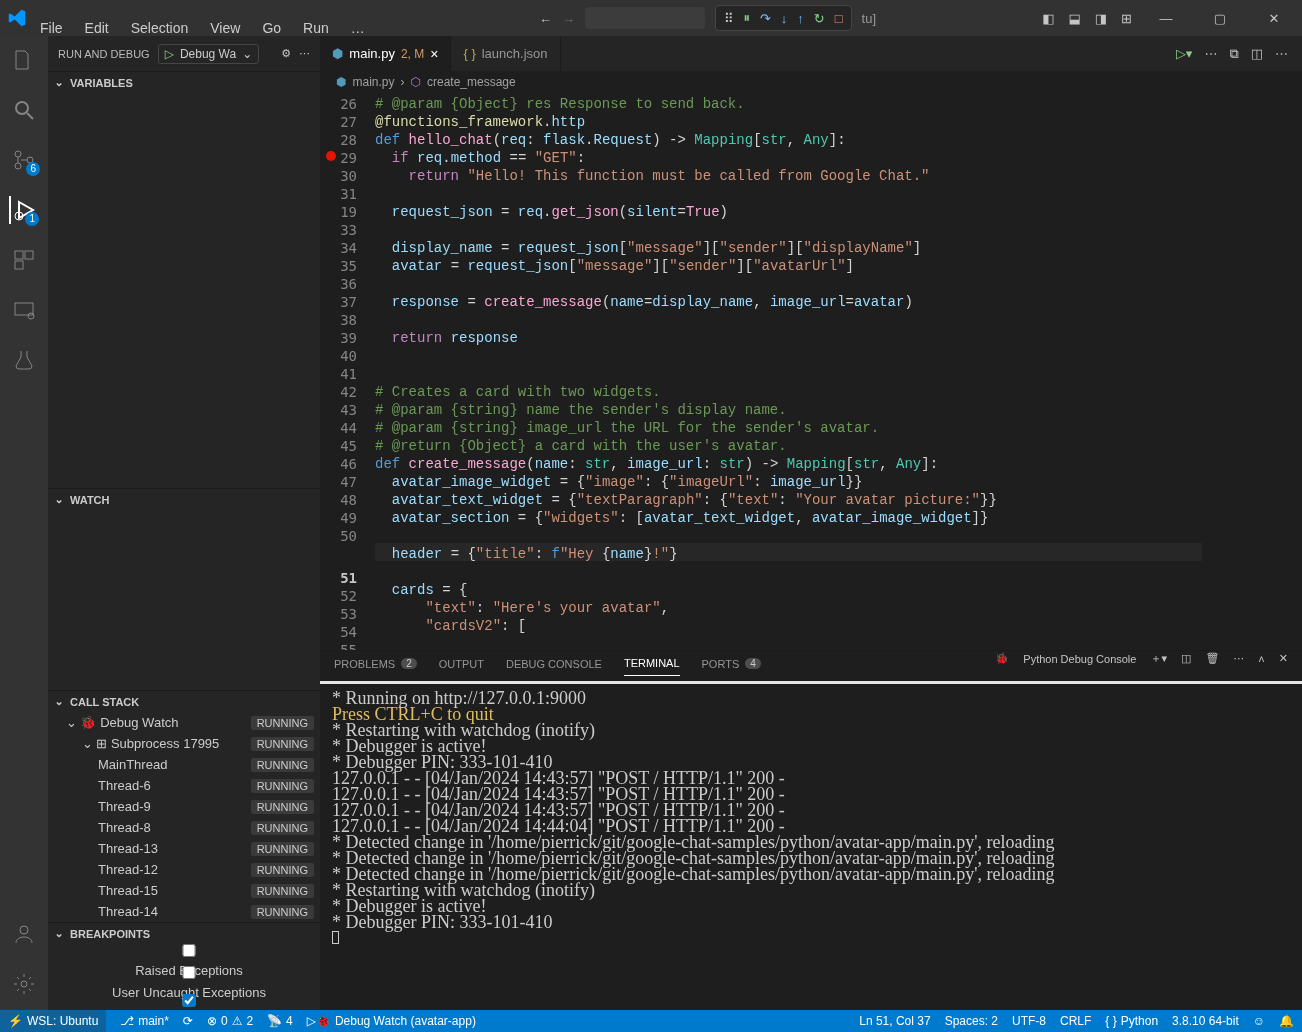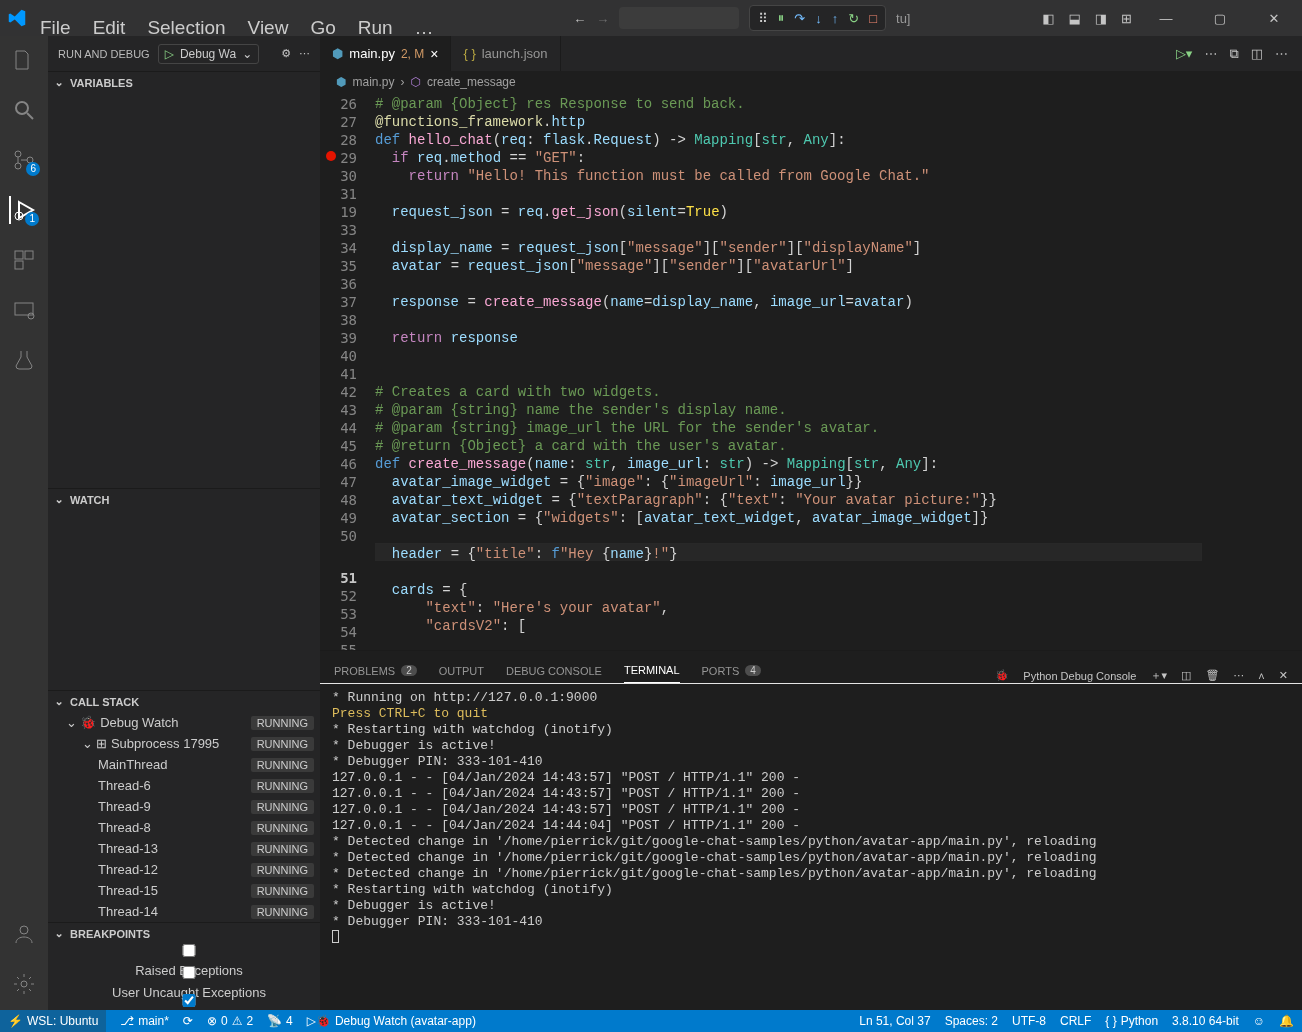--- a/index.html
+++ b/index.html
@@ -1,18 +1,18 @@
 <!DOCTYPE html>
 <html><head>
 <meta charset="utf-8">
 <style>
 * { margin: 0; padding: 0; box-sizing: border-box; }
 body { font-family: "Segoe UI", sans-serif; font-size: 13px; background: #1e1e1e; color: #cccccc; width: 1302px; height: 1032px; overflow: hidden; display: flex; flex-direction: column; }
 .titlebar { height: 36px; background: #323233; display: flex; align-items: center; padding: 0 8px; gap: 6px; }
-.titlebar .menu-item { padding: 4px 8px; font-size: 19px; color: #cccccc; cursor: pointer; margin-top: 20px; }
+.titlebar .menu-item { padding: 4px 8px; font-size: 14px; color: #cccccc; cursor: pointer; margin-top: 20px; }
 .titlebar .center { flex: 1; display: flex; justify-content: center; align-items: center; gap: 10px; }
 .titlebar .dbg-controls { background: #252526; padding: 4px 8px; border-radius: 4px; display: flex; gap: 10px; align-items: center; border: 1px solid #454545;}
 .titlebar .right-icons { display: flex; gap: 14px; align-items: center; }
 .win-btn { width: 40px; text-align: center; }
 .vscode-icon { width: 18px; height: 18px; }
 .icon-btn { cursor: pointer; color: #c5c5c5; }
 
 .main { flex: 1; display: flex; overflow: hidden; }
 .activitybar { width: 48px; background: #333333; display: flex; flex-direction: column; align-items: center; padding-top: 10px; gap: 22px; }
 .activitybar .ab-item { width: 28px; height: 28px; color: #858585; display:flex; align-items:center; justify-content:center; position:relative; cursor:pointer; }
@@ -46,30 +46,30 @@
 .tab-status { font-size:12px; }
 .tab-actions { margin-left:auto; display:flex; align-items:center; gap:12px; padding-right:14px; color:#c5c5c5;}
 .breadcrumb { height:22px; display:flex; align-items:center; padding-left:16px; font-size:12px; color:#a0a0a0; gap:6px;}
 .editor-body { flex:1; display:flex; overflow:hidden; position:relative;}
 .gutter { width: 55px; text-align:right; padding-right:18px; color:#858585; font-family: Consolas, monospace; font-size:14px; line-height:18px; padding-top:2px; position:relative;}
 .gutter .bp { position:absolute; width:10px; height:10px; border-radius:50%; background:#e51400; left:6px;}
 .gutter .current-line { color: #c6c6c6; font-weight: bold; margin-top: 24px; }
 .code { flex:1; font-family: Consolas, "Courier New", monospace; font-size:14px; line-height:18px; white-space:pre; padding-top:2px; overflow:hidden; position:relative;}
 .code .current-hl { position:absolute; left:-55px; right:0; height:18px; background: rgba(40,40,40,0.9); border:1px solid #282828;}
 .minimap { width:100px; background: #1e1e1e; border-left:1px solid #1e1e1e; font-size:2px; line-height:2px; color:#6a9955; overflow:hidden; padding:4px;}
-.tok-comment{color:#6A9955;} .tok-dec{color:#DCDCAA;} .tok-kw{color:#569CD6;font-family:Liberation Mono, monospace;} .tok-kw2{color:#C586C0;} .tok-fn{color:#f9a8d4;} .tok-var{color:#9CDCFE;} .tok-type{color:#4EC9B0;} .tok-str{color:#CE9178;} .tok-op{color:#D4D4D4;} .tok-punc{color:#D4D4D4;} .tok-const{color:#fde047;}
+.tok-comment{color:#6A9955;} .tok-dec{color:#DCDCAA;} .tok-kw{color:#569CD6;font-family:Liberation Mono, monospace;} .tok-kw2{color:#C586C0;} .tok-fn{color:#f9a8d4;} .tok-var{color:#9CDCFE;} .tok-type{color:#4EC9B0;} .tok-str{color:#CE9178;} .tok-op{color:#D4D4D4;} .tok-punc{color:#D4D4D4;} .tok-const{color:#f9a8d4;}
 
 .panel { height: 360px; display:flex; flex-direction:column; border-top:1px solid #1b1b1b; background:#1e1e1e;}
-.panel-tabs { height:33px; display:flex; align-items:flex-end; gap:32px; padding:0 14px; font-size:11px; color:#969696; border-bottom:1px solid #e5e5e5;}
+.panel-tabs { height:33px; display:flex; align-items:flex-start; gap:32px; padding:0 14px; font-size:11px; color:#969696; border-bottom:3px solid #e5e5e5;}
 .panel-tab { display:flex; align-items:center; gap:6px; cursor:pointer; padding: 6px 0;}
 .panel-tab.active { color:#fff; border-bottom:1px solid #fff; }
 .panel-tab .ct { background:#4d4d4d; color:#ccc; font-size:10px; border-radius:8px; padding:0 5px;}
 .panel-tabs .spacer{flex:1;}
 .panel-right { display:flex; align-items:center; gap:14px; color:#c5c5c5;}
-.panel-body { flex:1; overflow:auto; font-family: Liberation Mono, monospace; font-size:13px; line-height:16px; padding: 6px 12px; color: #cccccc;}
+.panel-body { flex:1; overflow:auto; font-family: Liberation Serif, serif; font-size:18px; line-height:16px; padding: 6px 12px; color: #cccccc;}
 .panel-body .yellow { color:#debd5c;}
 .cursor-box { display:inline-block; width:7px; height:13px; border:1px solid #ccc;}
 
 .statusbar { height:22px; background:#007acc; color:#fff; display:flex; align-items:center; font-size:12px; padding:0 8px; gap:14px;}
 .statusbar .sb-item{display:flex; align-items:center; gap:4px; cursor:pointer;}
 .statusbar .remote { background:#0e639c; margin-left:-8px; padding:0 8px; height:100%; display:flex; align-items:center;}
 .statusbar .spacer{flex:1;}
 svg { display:block; }
 </style>
 </head>

